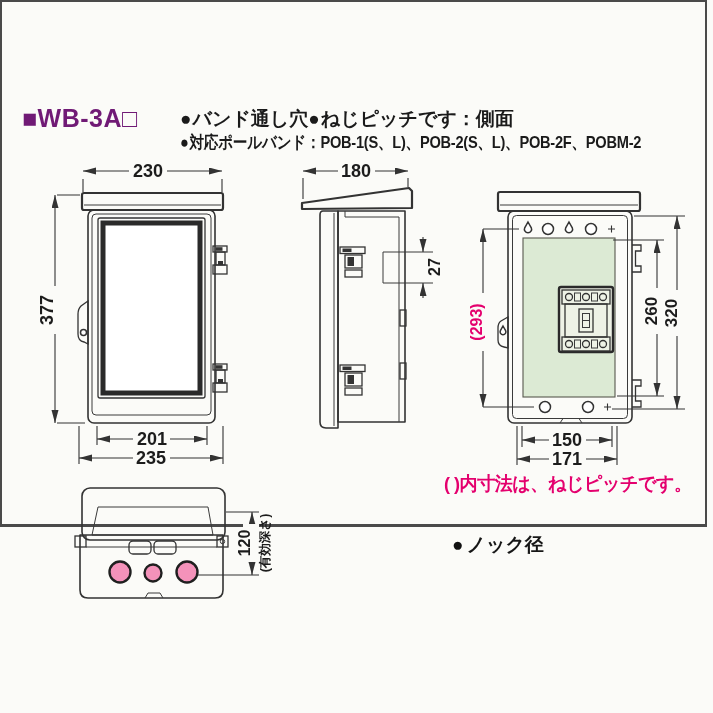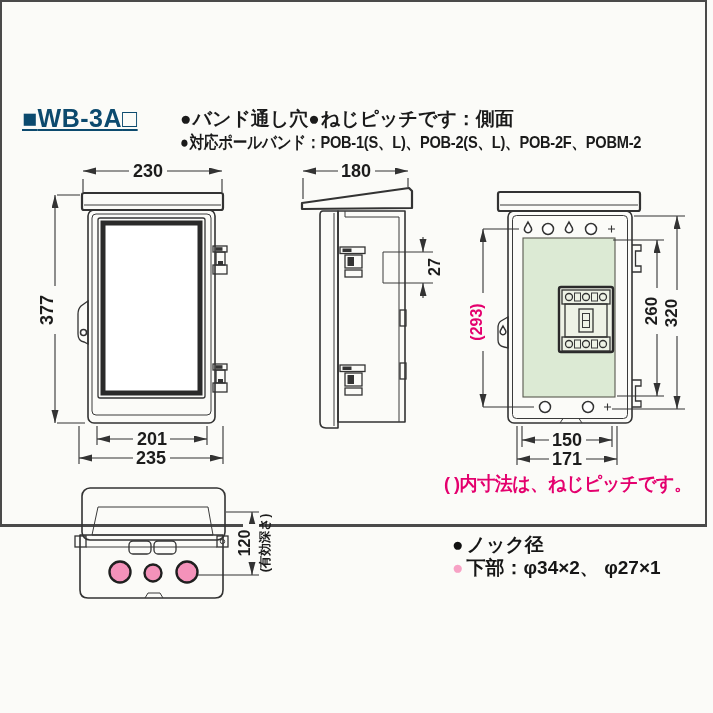--- a/index.html
+++ b/index.html
@@ -12,34 +12,34 @@
   .abs{position:absolute;}
   
   .frame{
     left:0;top:95;width:703px;height:522px;
     border:2px solid #4a4a4a;border-bottom-width:3px;
     background:transparent;
   }
   
   .title{
     left:22px;top:104px;font-size:25px;font-weight:700;
-    letter-spacing:0.5px;white-space:nowrap;color:#0c4a6e;text-decoration:underline;
+    letter-spacing:0.5px;white-space:nowrap;color:#701a75;
   }
   .title .open-sq{font-weight:400;}
   .features{left:180px;top:107px;font-size:19px;font-weight:700;line-height:23px;white-space:nowrap;color:#1a1a1a;}
   .features .row2{font-size:17px;display:inline-block;transform:scaleX(.86);transform-origin:0 50%;letter-spacing:-0.3px;}
   .features .blt{margin-right:1px;}
   
   .paren-note{
     left:444px;top:471px;font-size:19px;font-weight:700;
     color:#e4006e;white-space:nowrap;letter-spacing:-0.5px;
     display:inline-block;transform:scaleX(.95);transform-origin:0 50%;
   }
   
-  .legend{left:452px;top:533px;font-size:19px;font-weight:700;line-height:23px;color:#161616;}
+  .legend{left:452px;top:533px;font-size:19px;font-weight:700;line-height:23px;color:#161616;text-align:right;}
   .legend .lrow{white-space:nowrap;}
   .legend .blt-black{color:#111;margin-right:3px;}
   .legend .blt-pink{color:#f7a2c5;margin-right:3px;}
   .legend .indent{padding-left:25px;}
   
   svg text{font-family:"Liberation Sans","DejaVu Sans",sans-serif;}
   .ol{fill:none;stroke:#333;stroke-width:1.6;stroke-linejoin:round;stroke-linecap:round;}
   .ol2{fill:none;stroke:#333;stroke-width:2.2;stroke-linejoin:round;}
   .thin{fill:none;stroke:#3a3a3a;stroke-width:1;}
   .med{fill:none;stroke:#333;stroke-width:1.3;}
@@ -284,14 +284,13 @@
       <text class="t16" x="250" y="543" text-anchor="middle" transform="rotate(-90 250 543)">120</text>
       <text class="t13" x="269" y="543" text-anchor="middle" transform="rotate(-90 269 543)">(有効深さ)</text>
     </g>
   </g>
 </svg>
 
 <div class="abs paren-note">( )内寸法は、ねじピッチです。</div>
 
 <div class="abs legend">
   <div class="lrow"><span class="blt-black">●</span><span>ノック径</span></div>
-  <div class="lrow"><span class="blt-pink">●</span><span>下部：φ34×2、 φ27×1</span></div>
 </div>
 
 </body></html>

